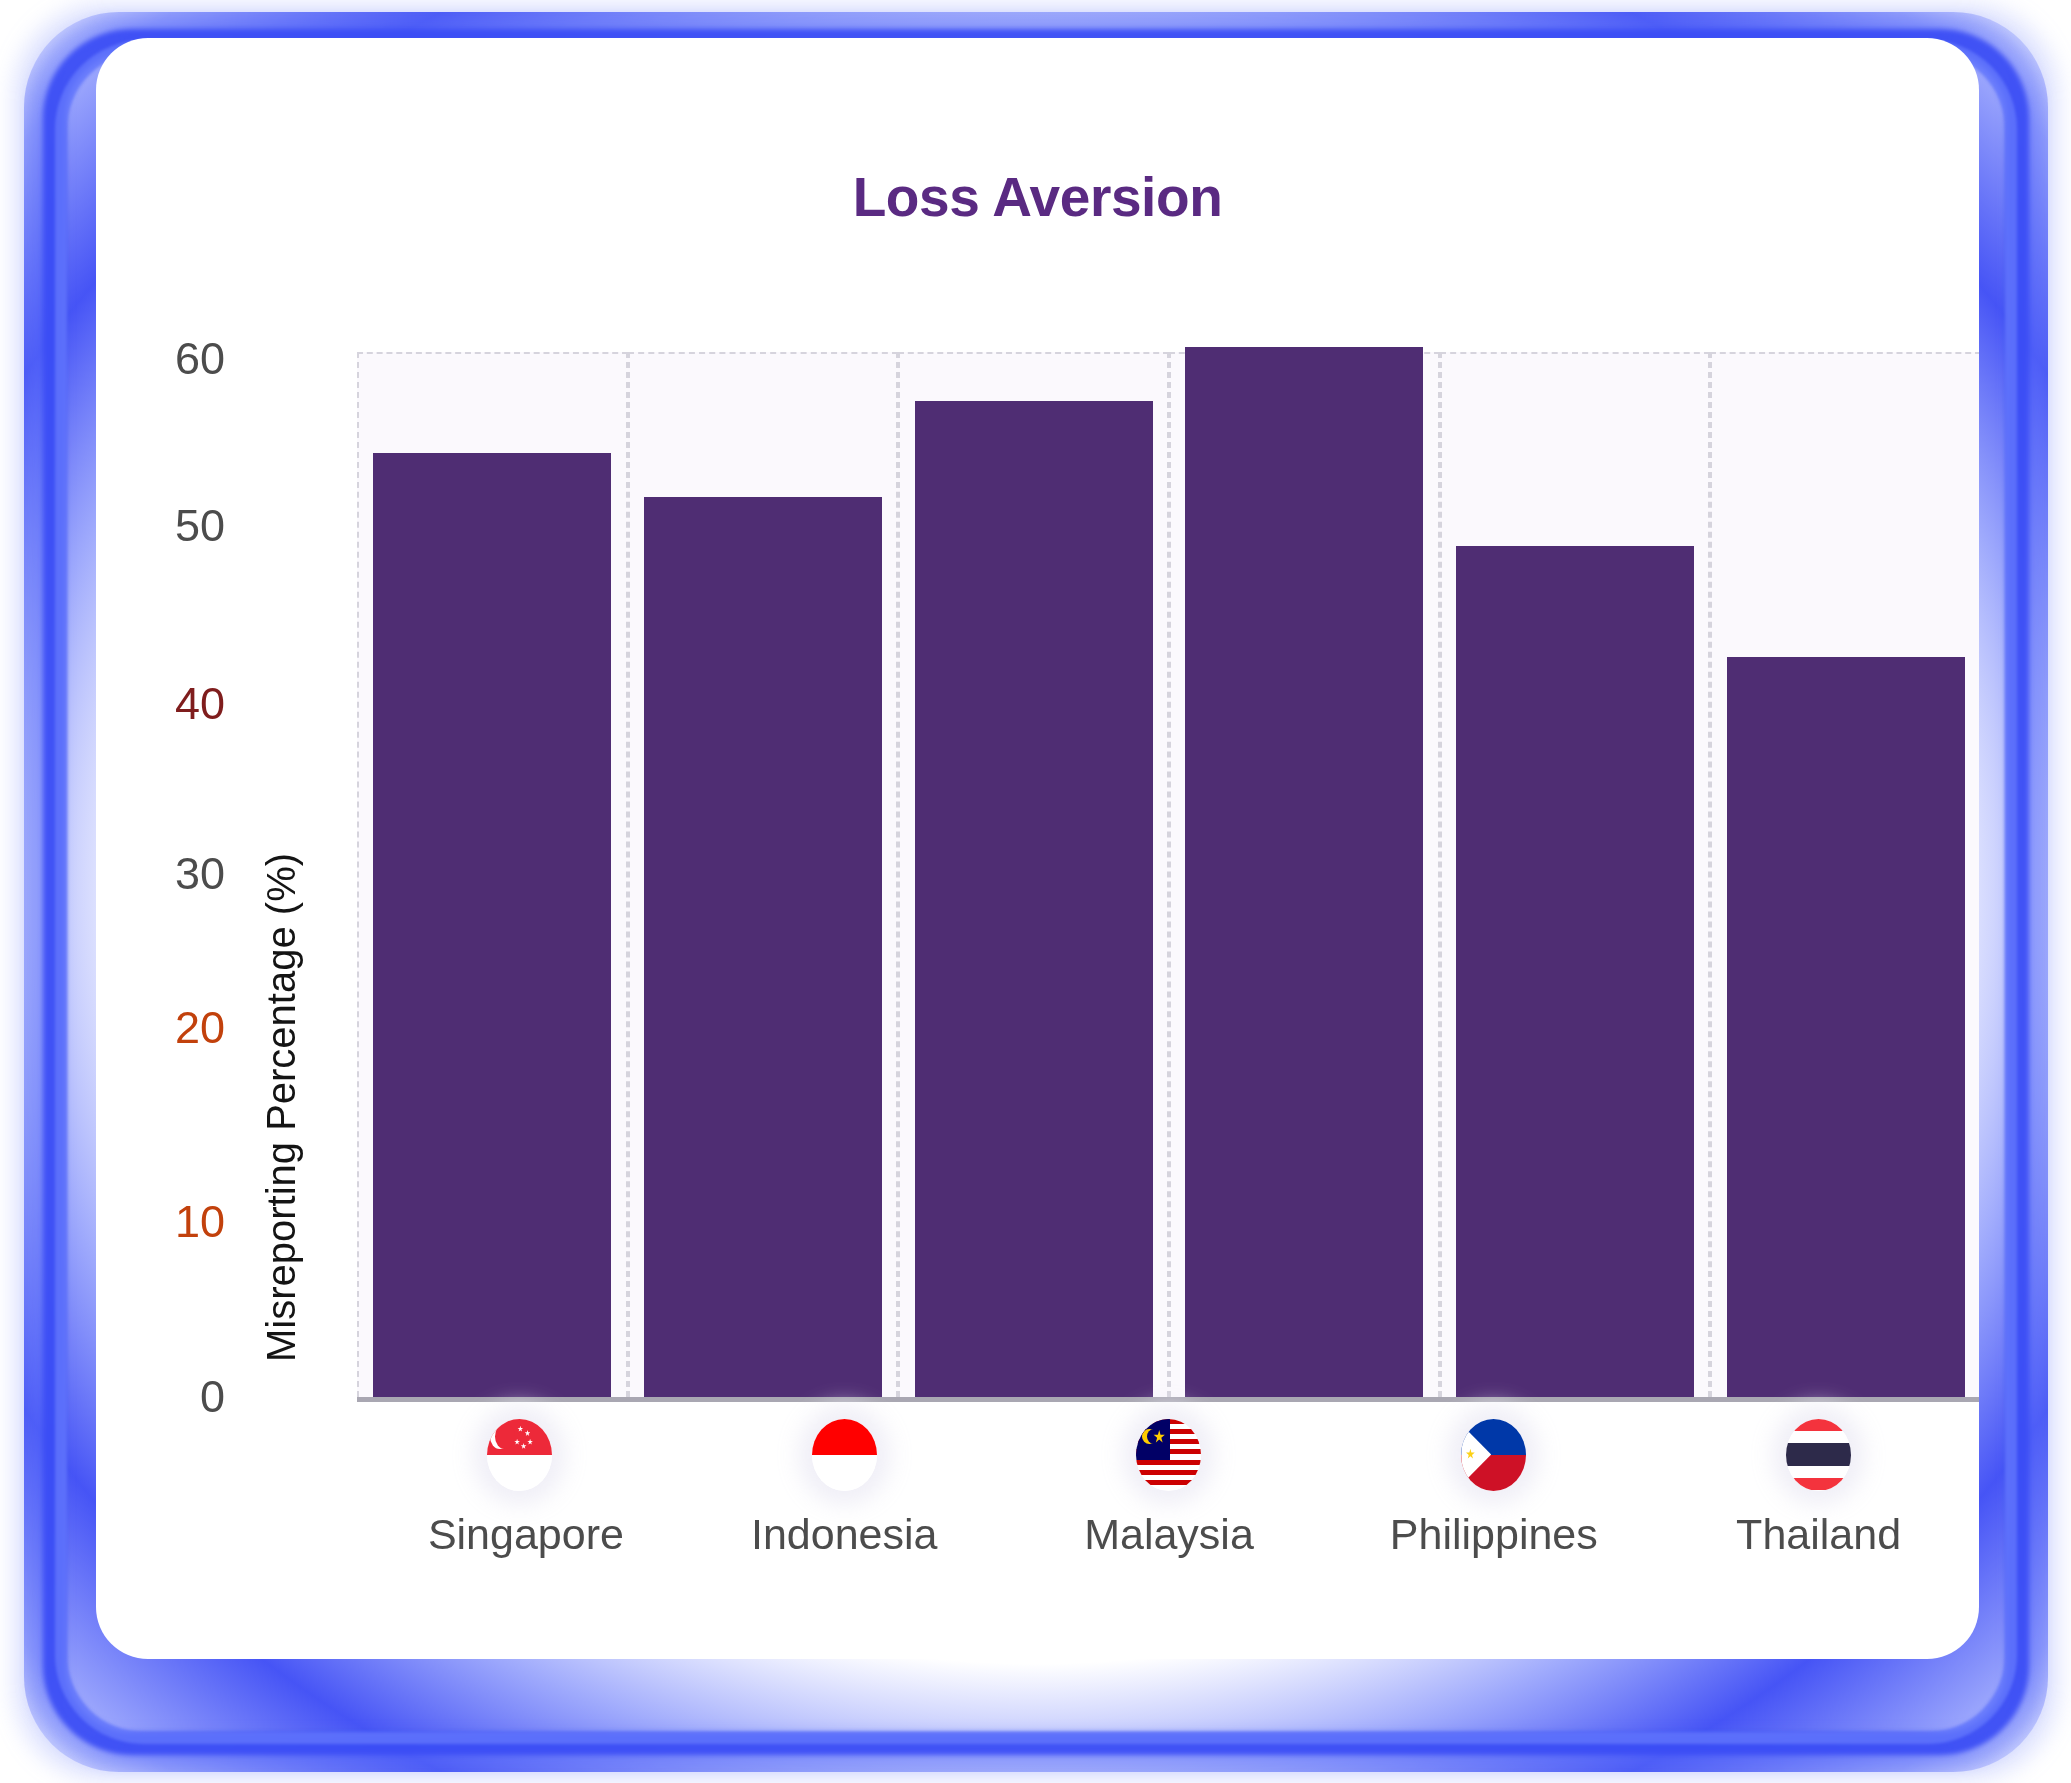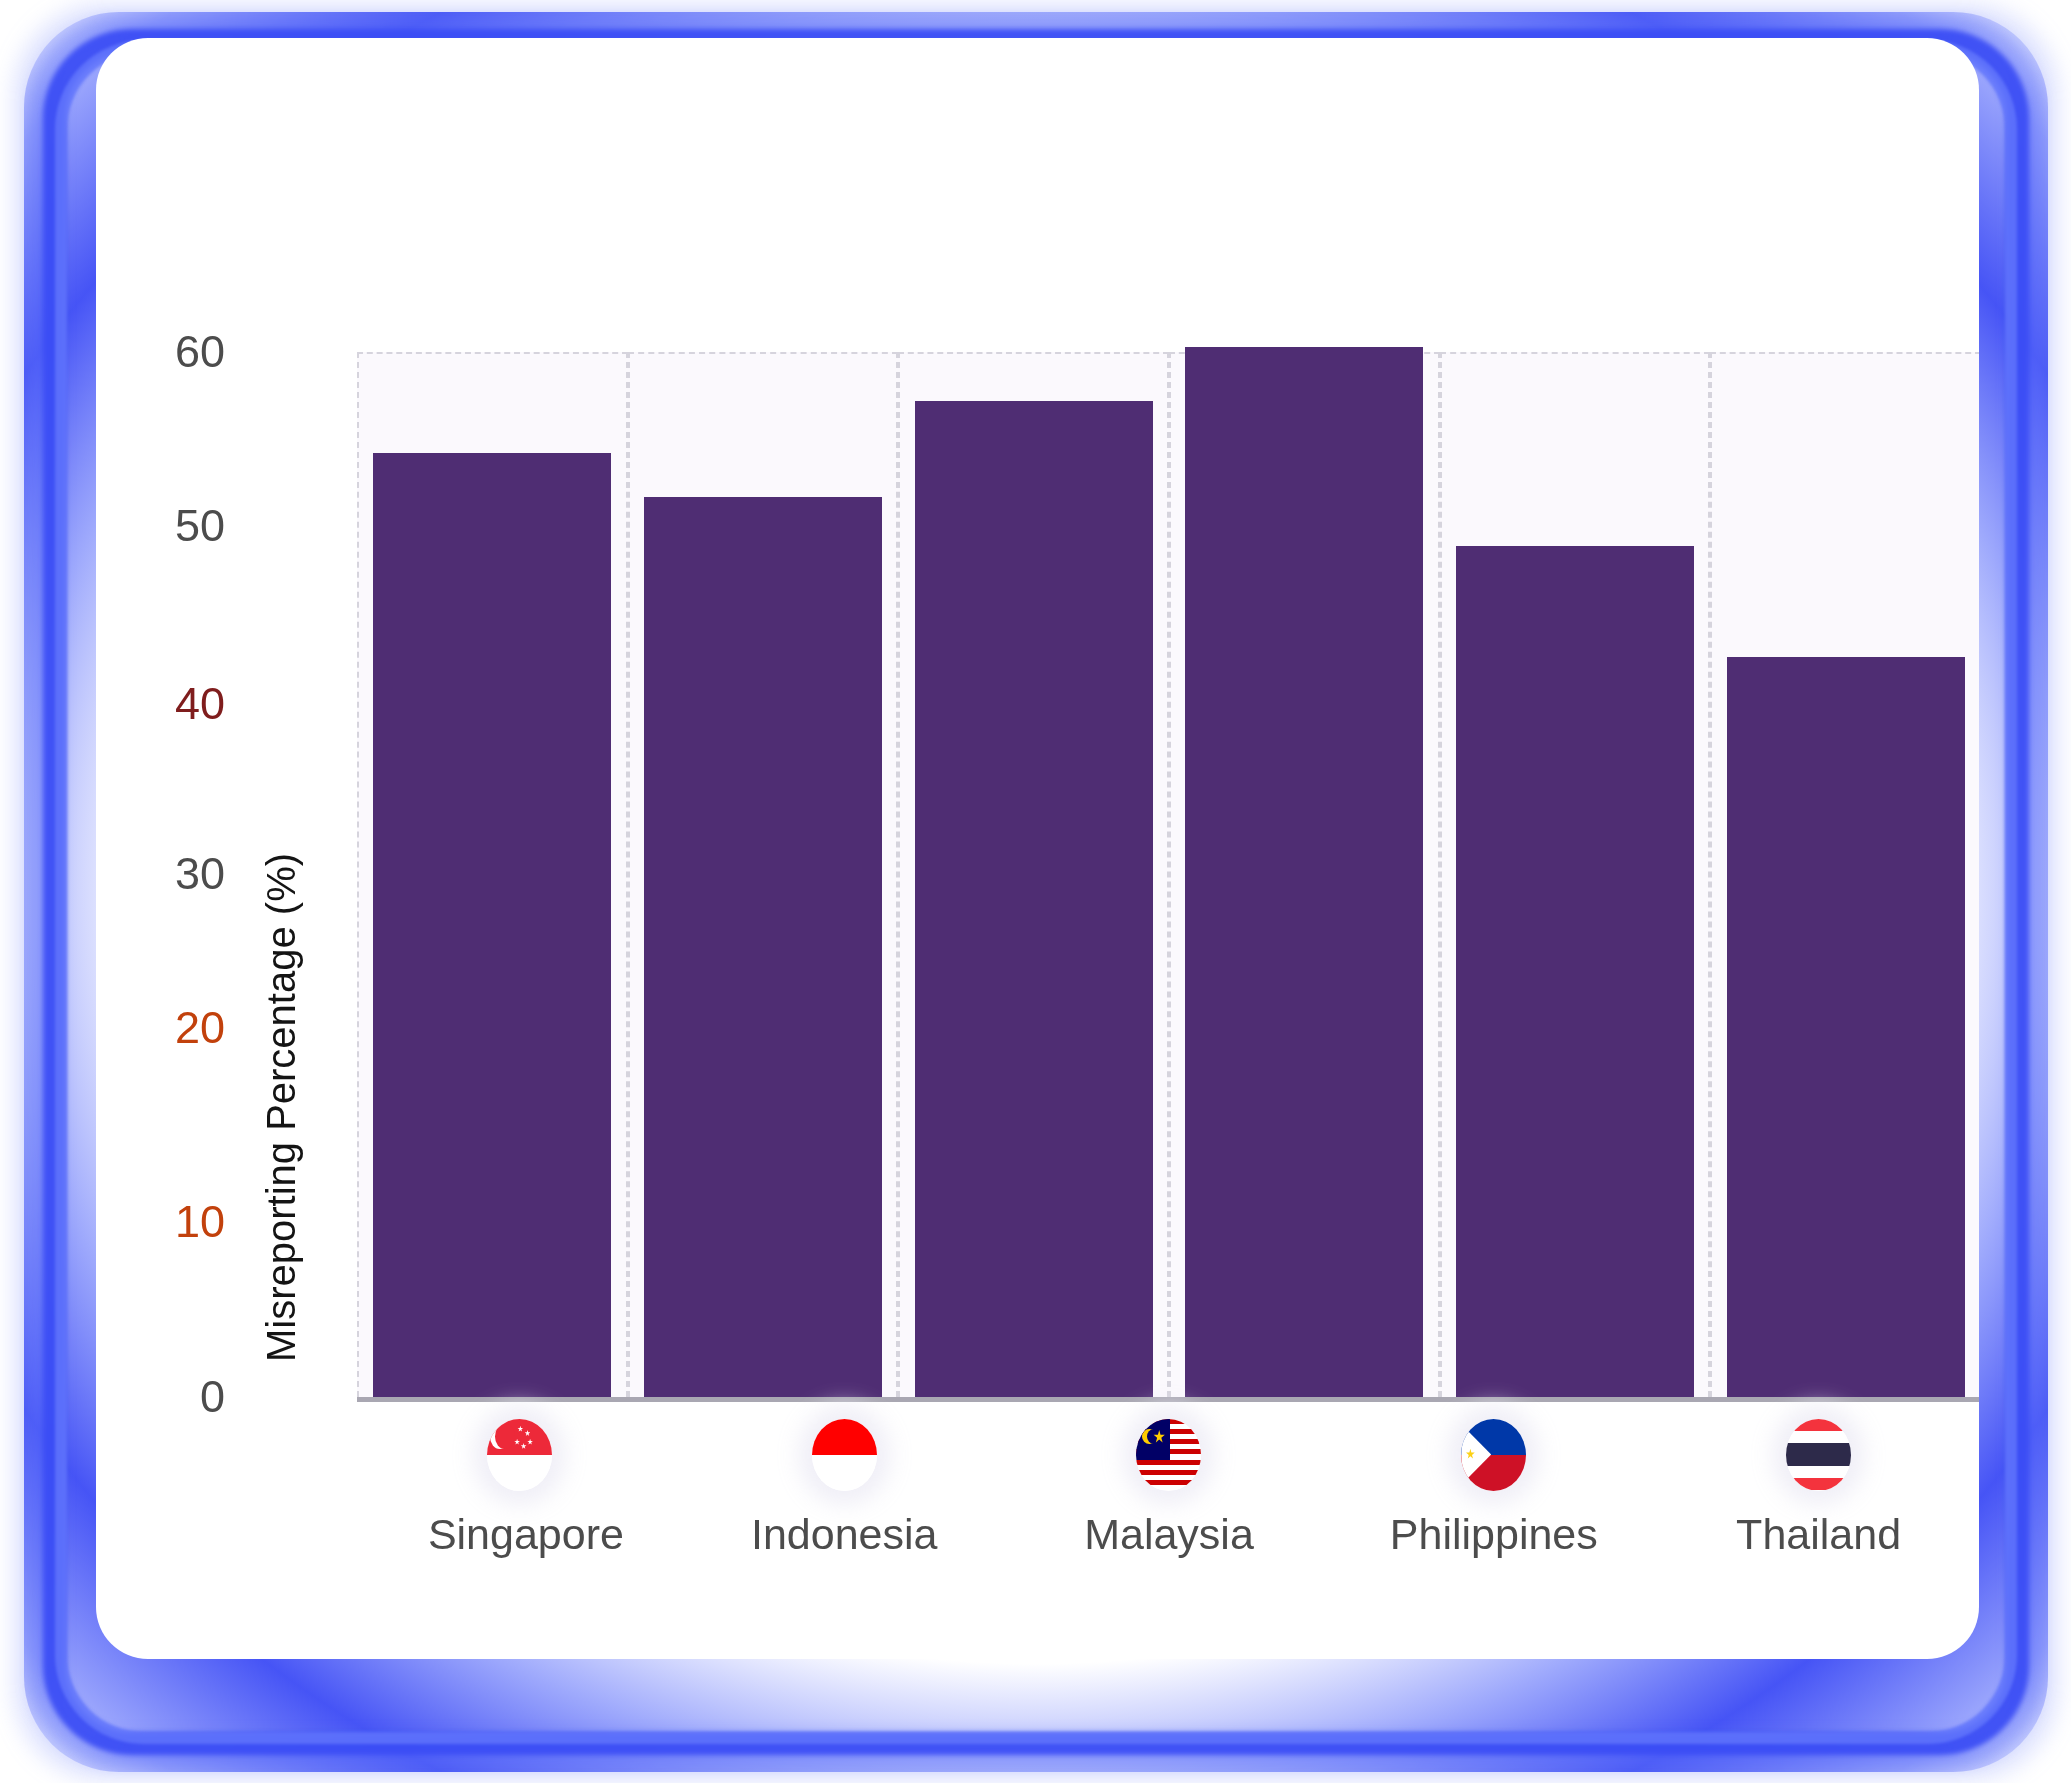--- a/index.html
+++ b/index.html
@@ -201,24 +201,25 @@
 <div id="glow-frame">
   <div class="glow-layer"></div>
   <div class="glow-ring ring-d"></div>
   <div class="glow-ring ring-a"></div>
   <div class="glow-ring ring-b"></div>
   <div class="glow-ring ring-c"></div>
 </div>
 
 <div id="card">
 
+  <div id="chart-title" style="color: rgb(90, 42, 130);">Loss Aversion</div>
 
   <div id="y-tick-wrap">
     <div id="y-ticks">
-        <div class="y-tick" style="top: 0px; color: rgb(76, 76, 76);">60</div>
+        <div class="y-tick" style="top: 7px; color: rgb(76, 76, 76);">60</div>
         <div class="y-tick" style="top: 174px; color: rgb(76, 76, 76);">50</div>
         <div class="y-tick" style="top: 352px; color: #7f1d1d;">40</div>
         <div class="y-tick" style="top: 522px; color: rgb(76, 76, 76);">30</div>
         <div class="y-tick" style="top: 676px; color: #c2410c;">20</div>
         <div class="y-tick" style="top: 870px; color: #c2410c;">10</div>
         <div class="y-tick" style="top: 1045px; color: rgb(76, 76, 76);">0</div>
       </div>
     <div id="y-axis-label" style="color: rgb(20, 20, 20);">Misreporting Percentage (%)</div>
   </div>
 

